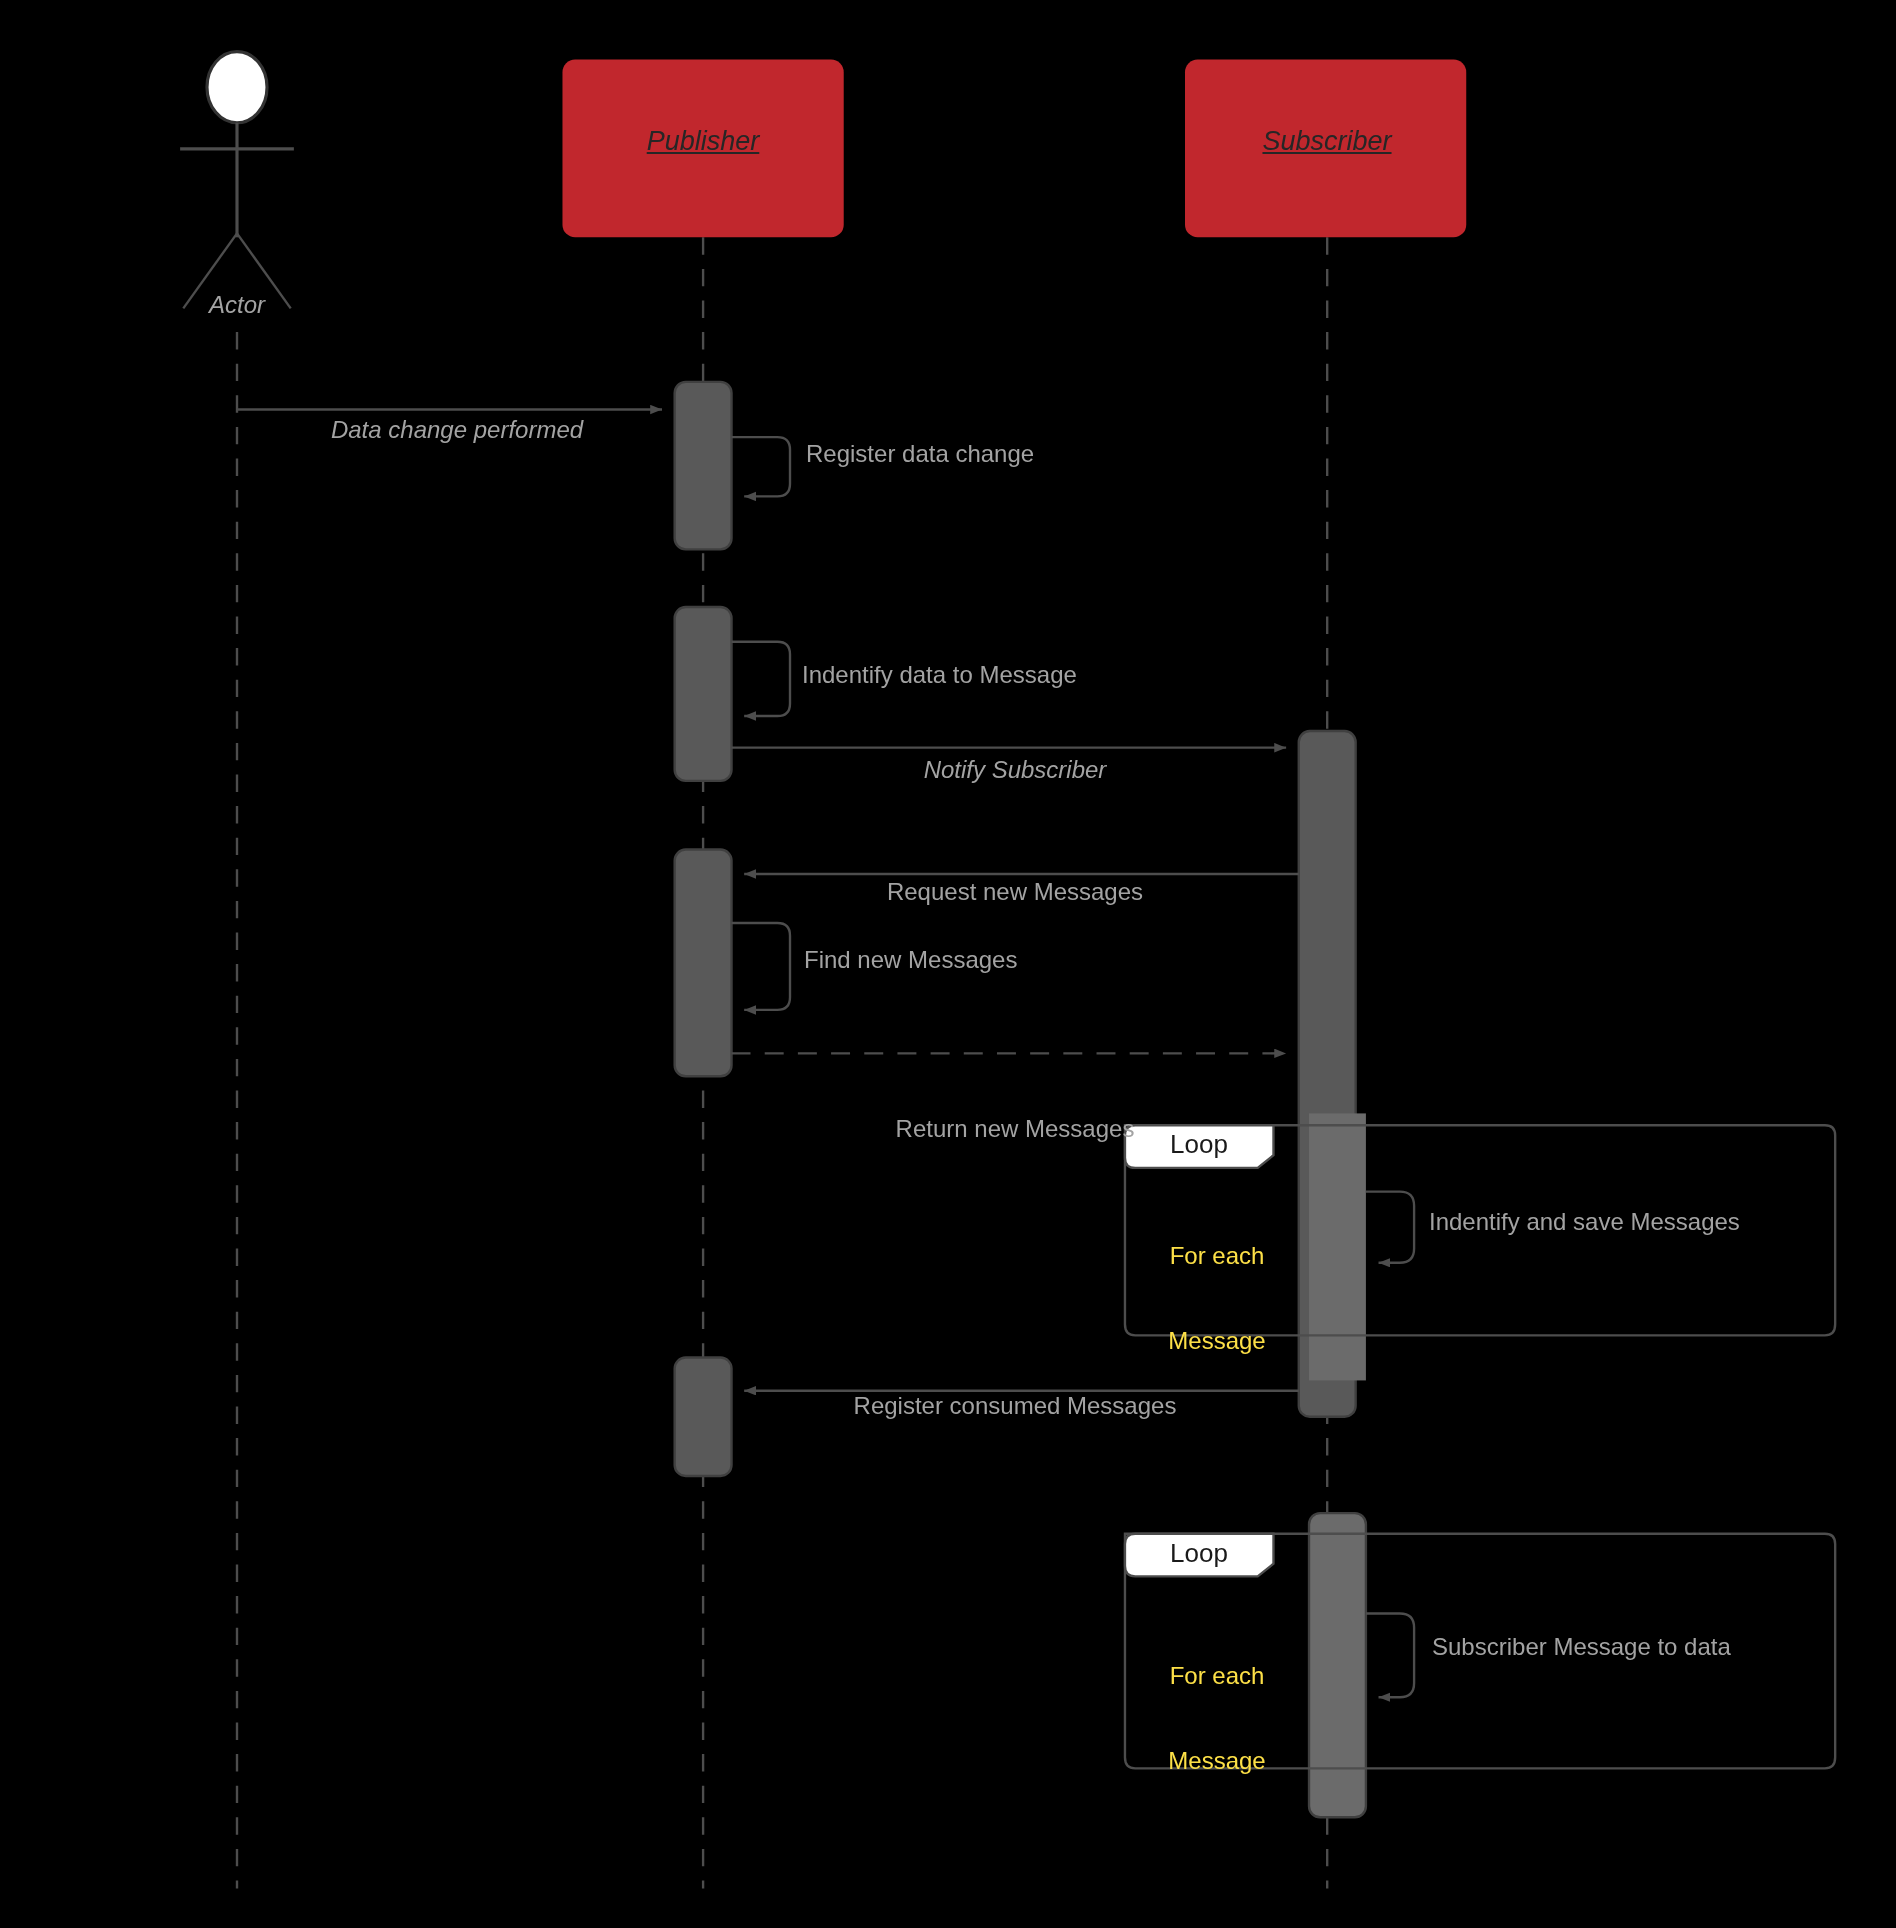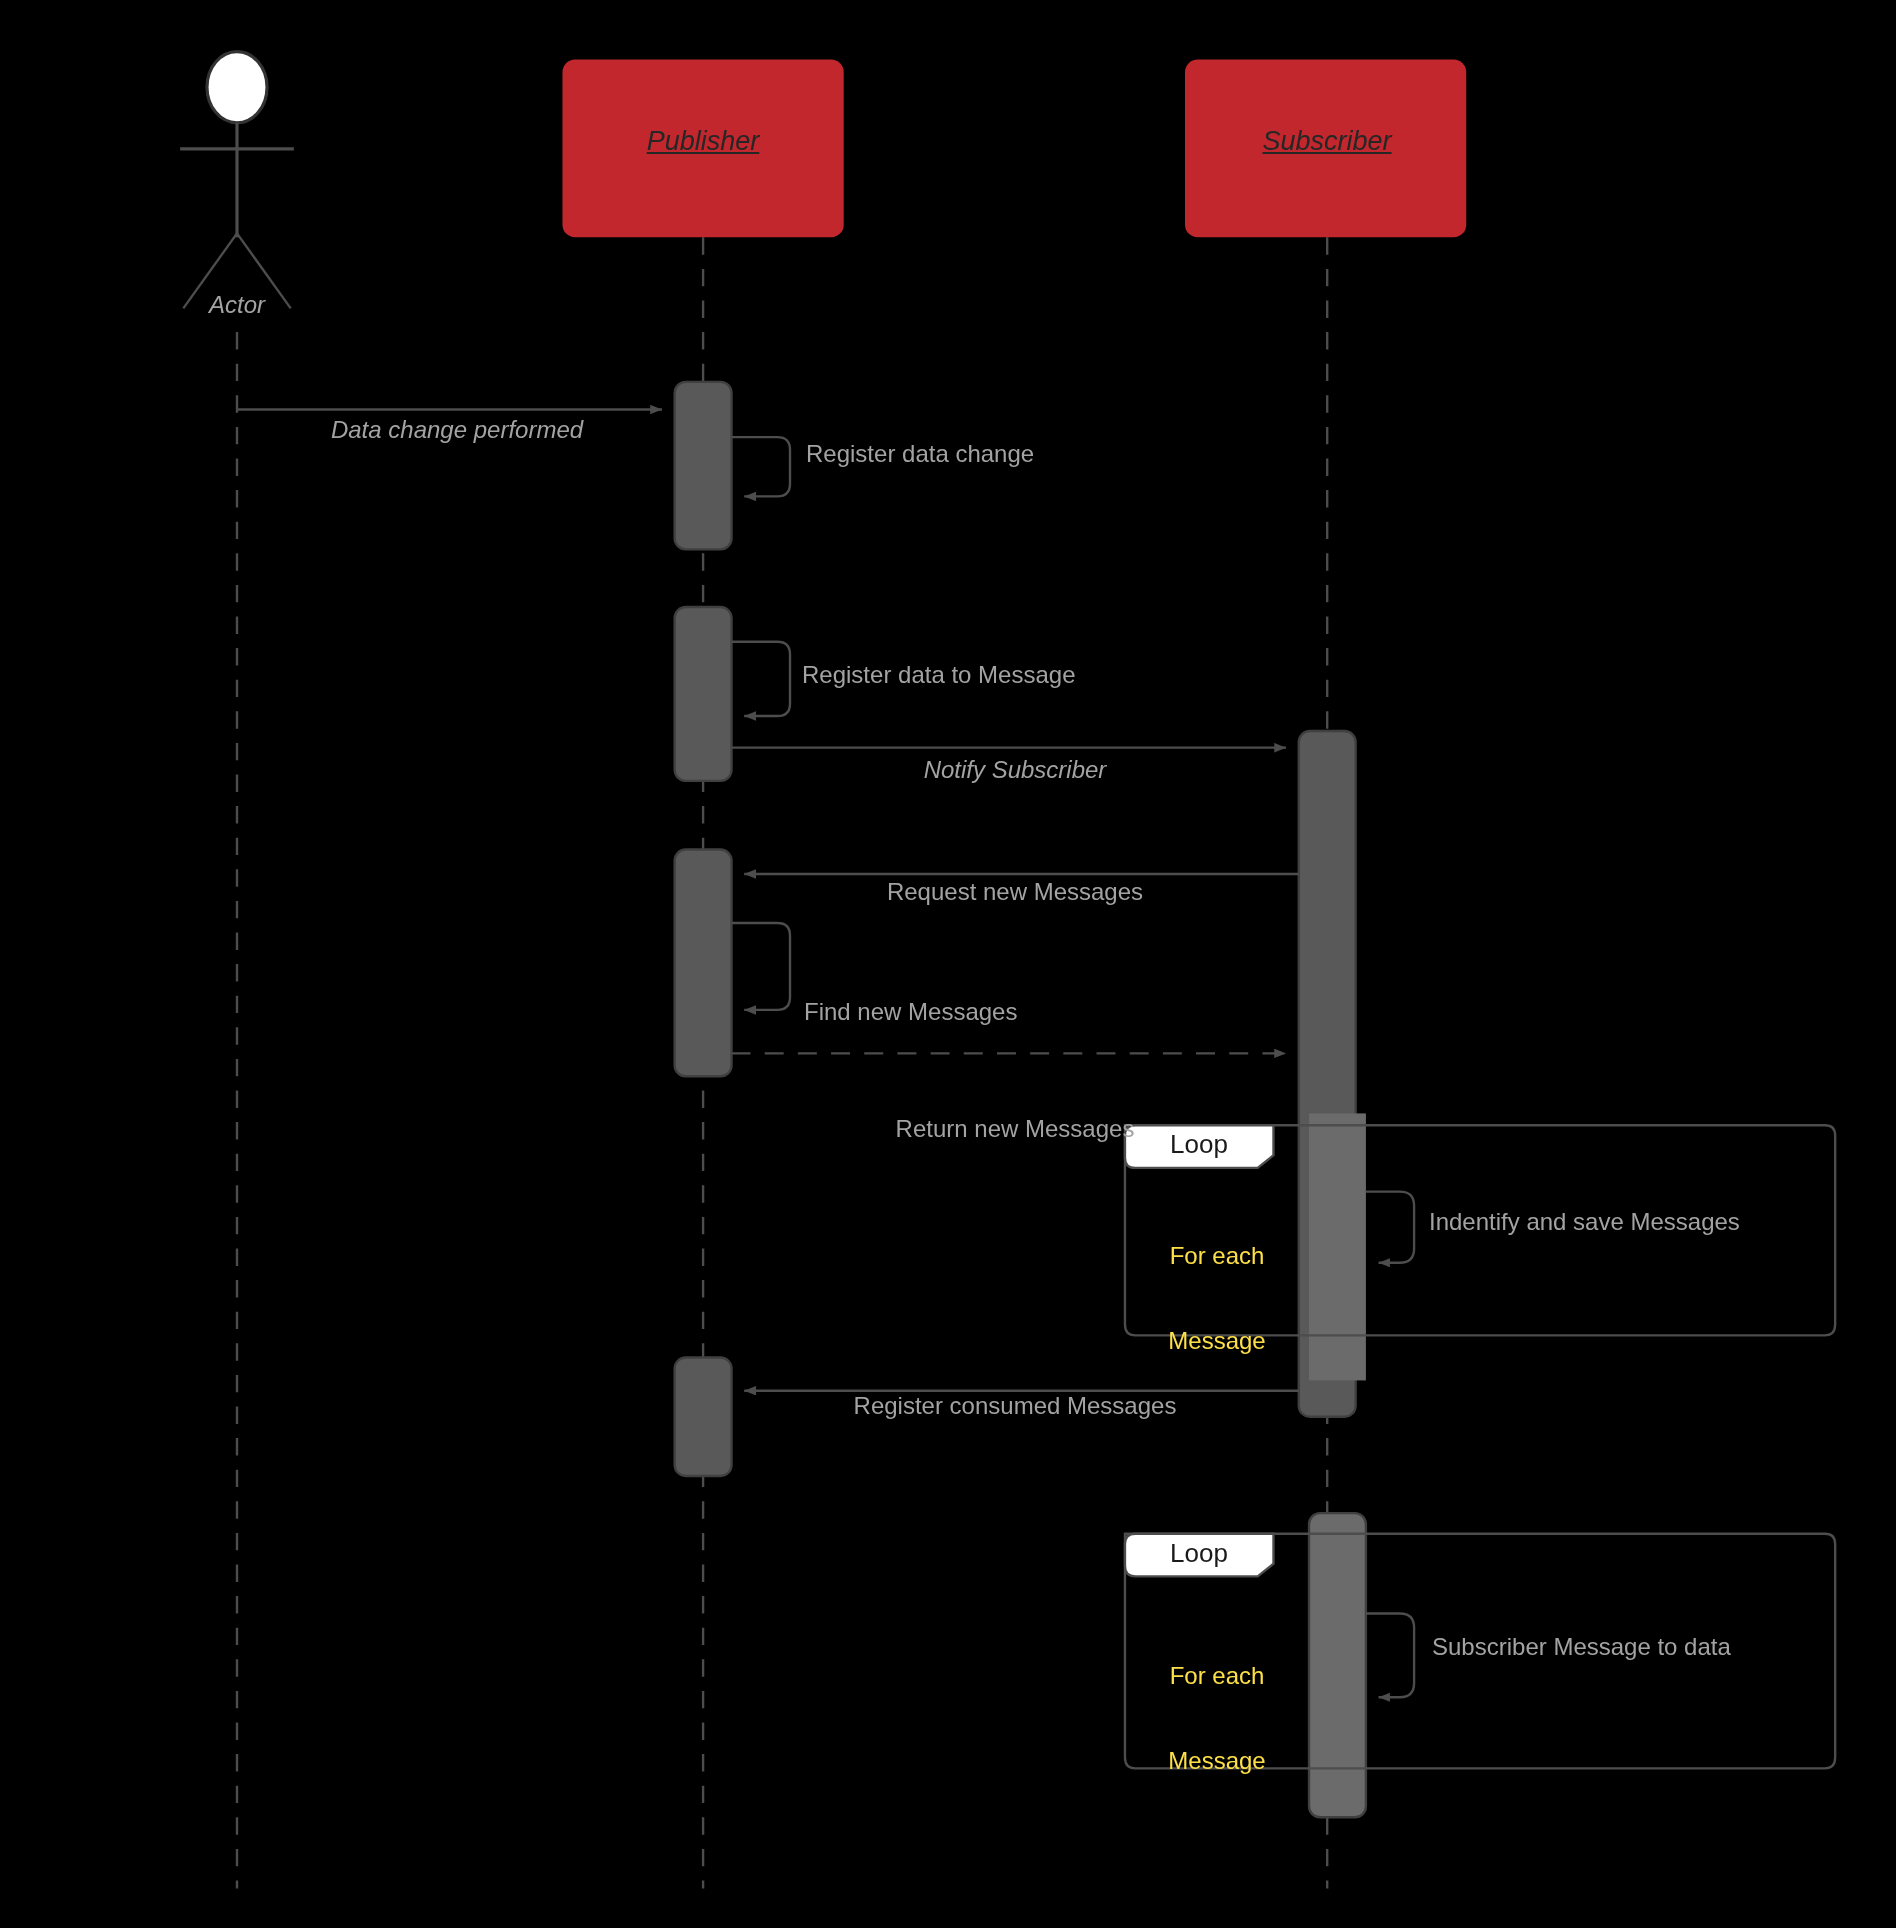--- a/index.html
+++ b/index.html
@@ -150,27 +150,27 @@
   <div class="lbl msg center" style="left:237px; top:292px;">Actor</div>
 
   <div class="head-label" style="left:703px; top:126px;">Publisher</div>
 
   <div class="head-label" style="left:1327px; top:126px;">Subscriber</div>
 
   <div class="lbl msg center" style="left:457px; top:417px;">Data change performed</div>
 
   <div class="lbl" style="left:806px; top:441px;">Register data change</div>
 
-  <div class="lbl" style="left:802px; top:662px;">Register data to Message</div>
+  <div class="lbl" style="left:802px; top:662px;">Indentify data to Message</div>
 
   <div class="lbl msg center" style="left:1015px; top:757px;">Notify Subscriber</div>
 
   <div class="lbl center" style="left:1015px; top:879px;">Request new Messages</div>
 
-  <div class="lbl" style="left:804px; top:999px;">Find new Messages</div>
+  <div class="lbl" style="left:804px; top:947px;">Find new Messages</div>
 
   <div class="lbl center" style="left:1015px; top:1080px;margin-top:36px;">Return new Messages</div>
 
   <div class="lbl" style="left:1429px; top:1209px;">Indentify and save Messages</div>
 
   <div class="lbl center" style="left:1015px; top:1393px;">Register consumed Messages</div>
 
   <div class="lbl" style="left:1432px; top:1634px;">Subscriber Message to data</div>
 
   <div class="loop-tab-label" style="left:1199px; top:1129px;">Loop</div>

